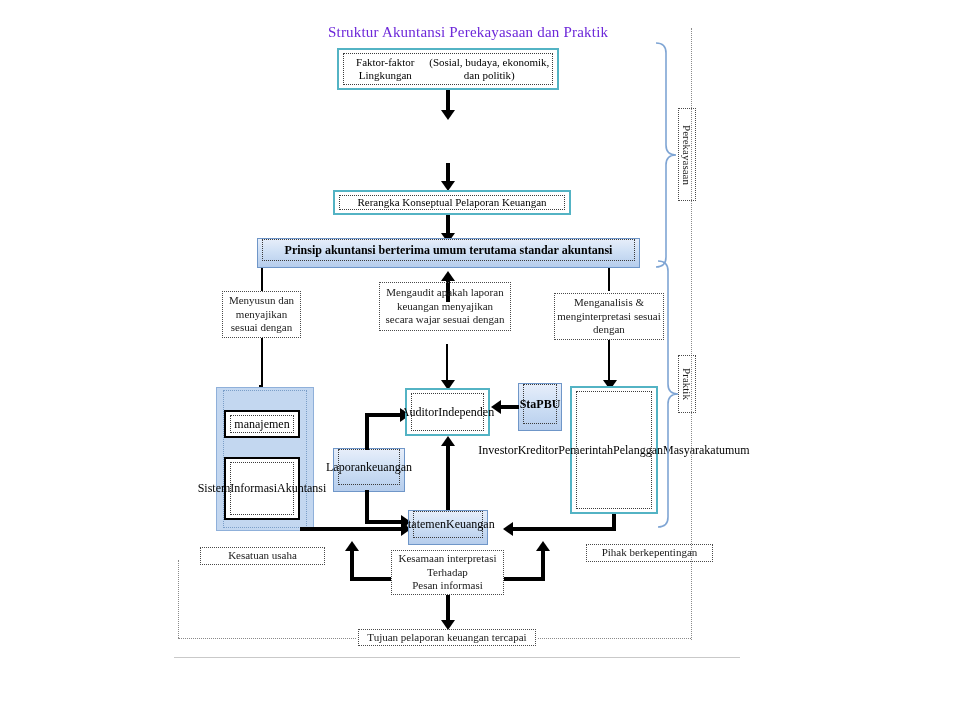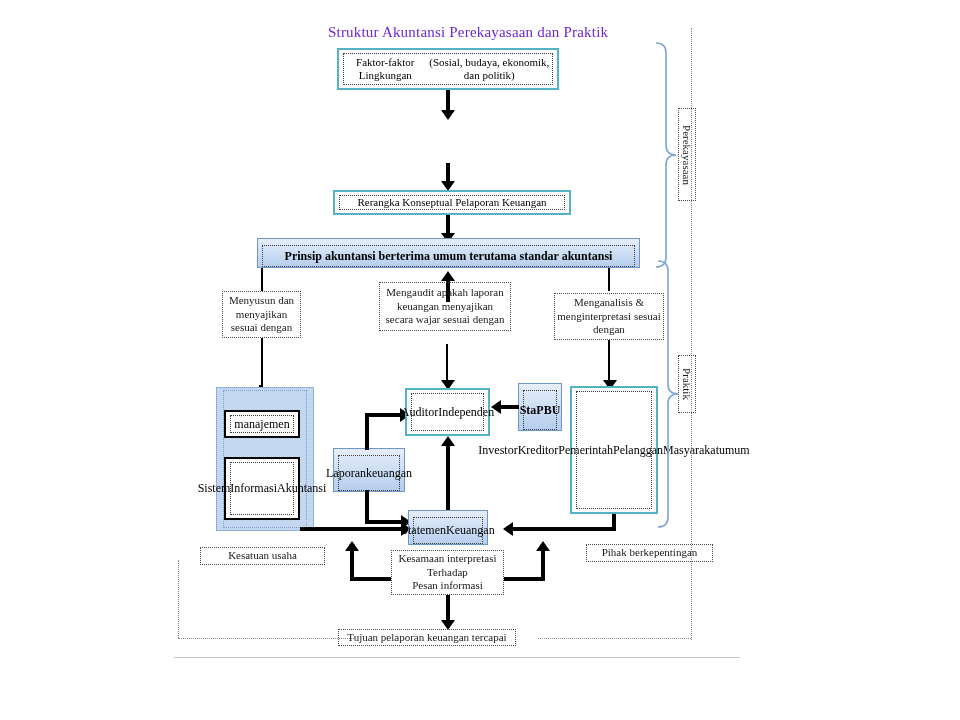--- a/index.html
+++ b/index.html
@@ -37,21 +37,21 @@
     background: #ffffff;
     display: flex;
     align-items: center;
     justify-content: center;
   }
   
   .box-blue {
     border: 1.5px solid #6f96c8;
     background: linear-gradient(to bottom, #e7eefa 0%, #cfe0f5 45%, #b6cdec 100%);
     display: flex;
-    align-items: flex-end;
+    align-items: flex-start;
     justify-content: center;
   }
   
   .panel-blue {
     border: 1.5px solid #8fb0da;
     background: #c3d7f0;
   }
   
   .box-black {
     border: 2.5px solid #000000;
@@ -307,21 +307,21 @@
   <div class="abs arrow-down" style="left:441px; top:620px;"></div>
 
   <div class="abs dotted-label t11" style="left:200px; top:547px; width:125px; height:18px;">
     <div>Kesatuan usaha</div>
   </div>
 
   <div class="abs dotted-label t11" style="left:586px; top:544px; width:127px; height:18px;">
     <div>Pihak berkepentingan</div>
   </div>
 
-  <div class="abs dotted-label t11" style="left:338px; top:629px; width:178px; height:17px;">
+  <div class="abs dotted-label t11" style="left:358px; top:629px; width:178px; height:17px;">
     <div>Tujuan pelaporan keuangan tercapai</div>
   </div>
 
   <div class="abs dot-v" style="left:691px; top:28px; height:612px;"></div>
 
   <div class="abs dot-h" style="left:178px; top:638px; width:178px;"></div>
   <div class="abs dot-h" style="left:538px; top:638px; width:153px;"></div>
 
   <div class="abs dot-v" style="left:178px; top:560px; height:78px;"></div>
 

